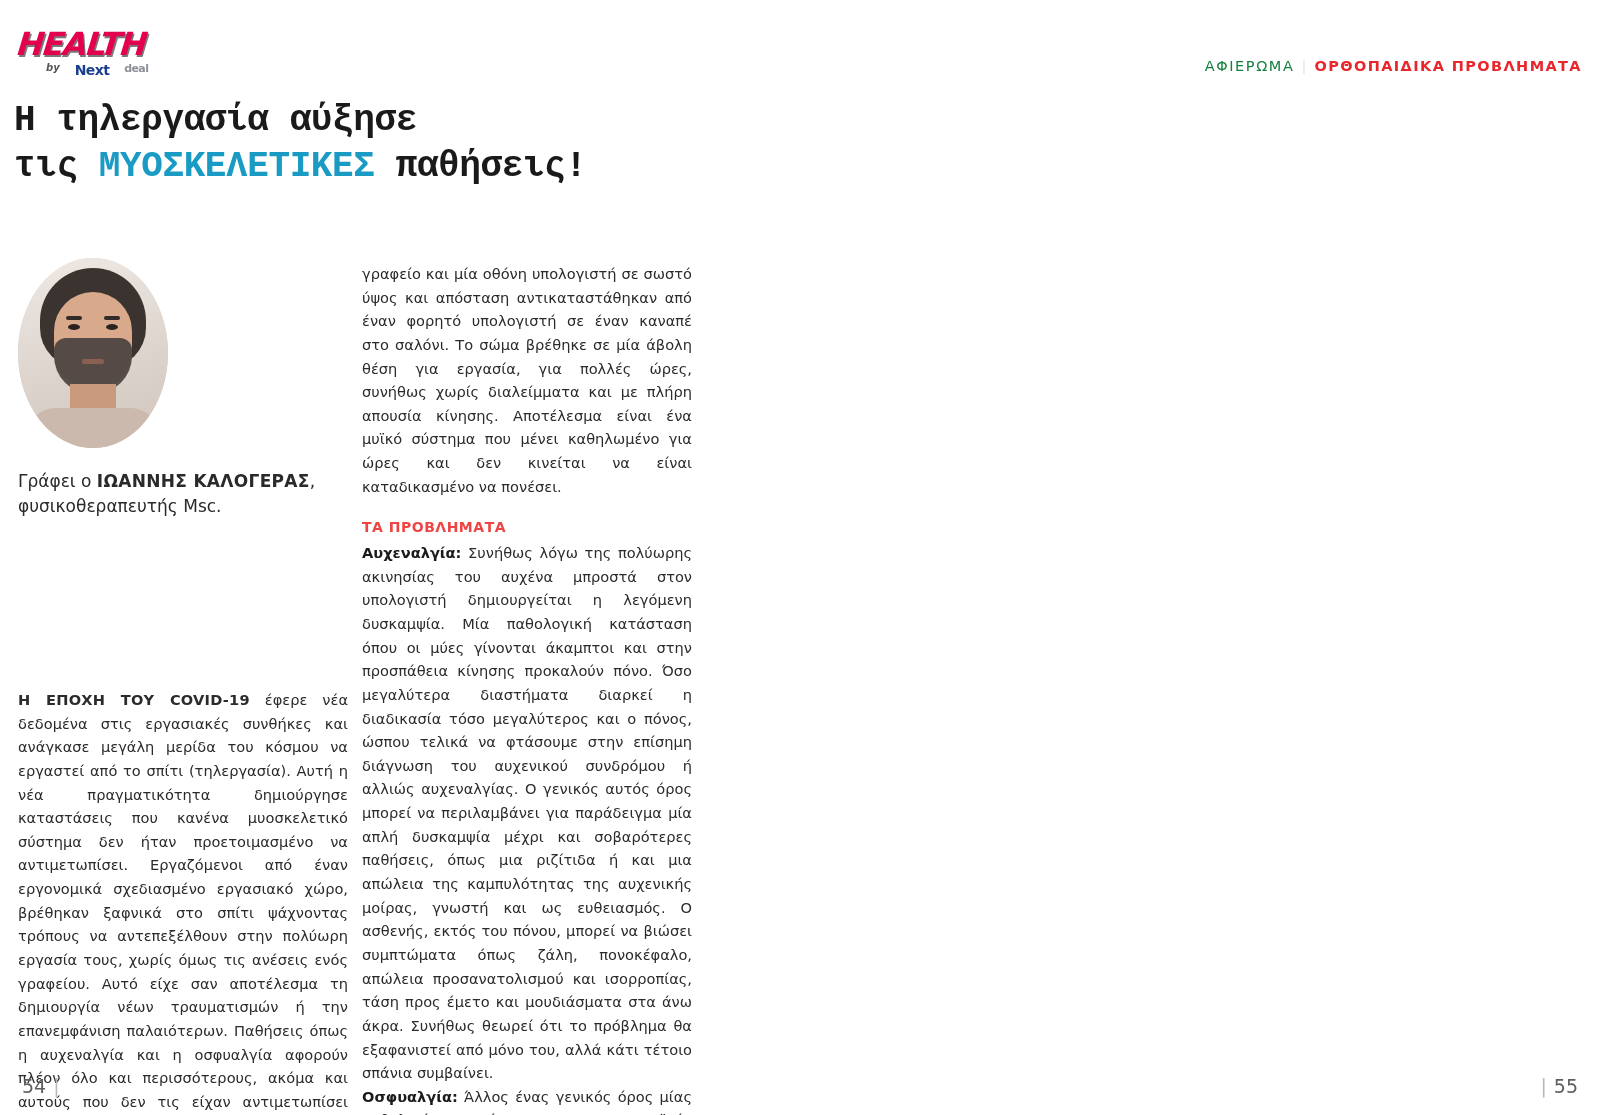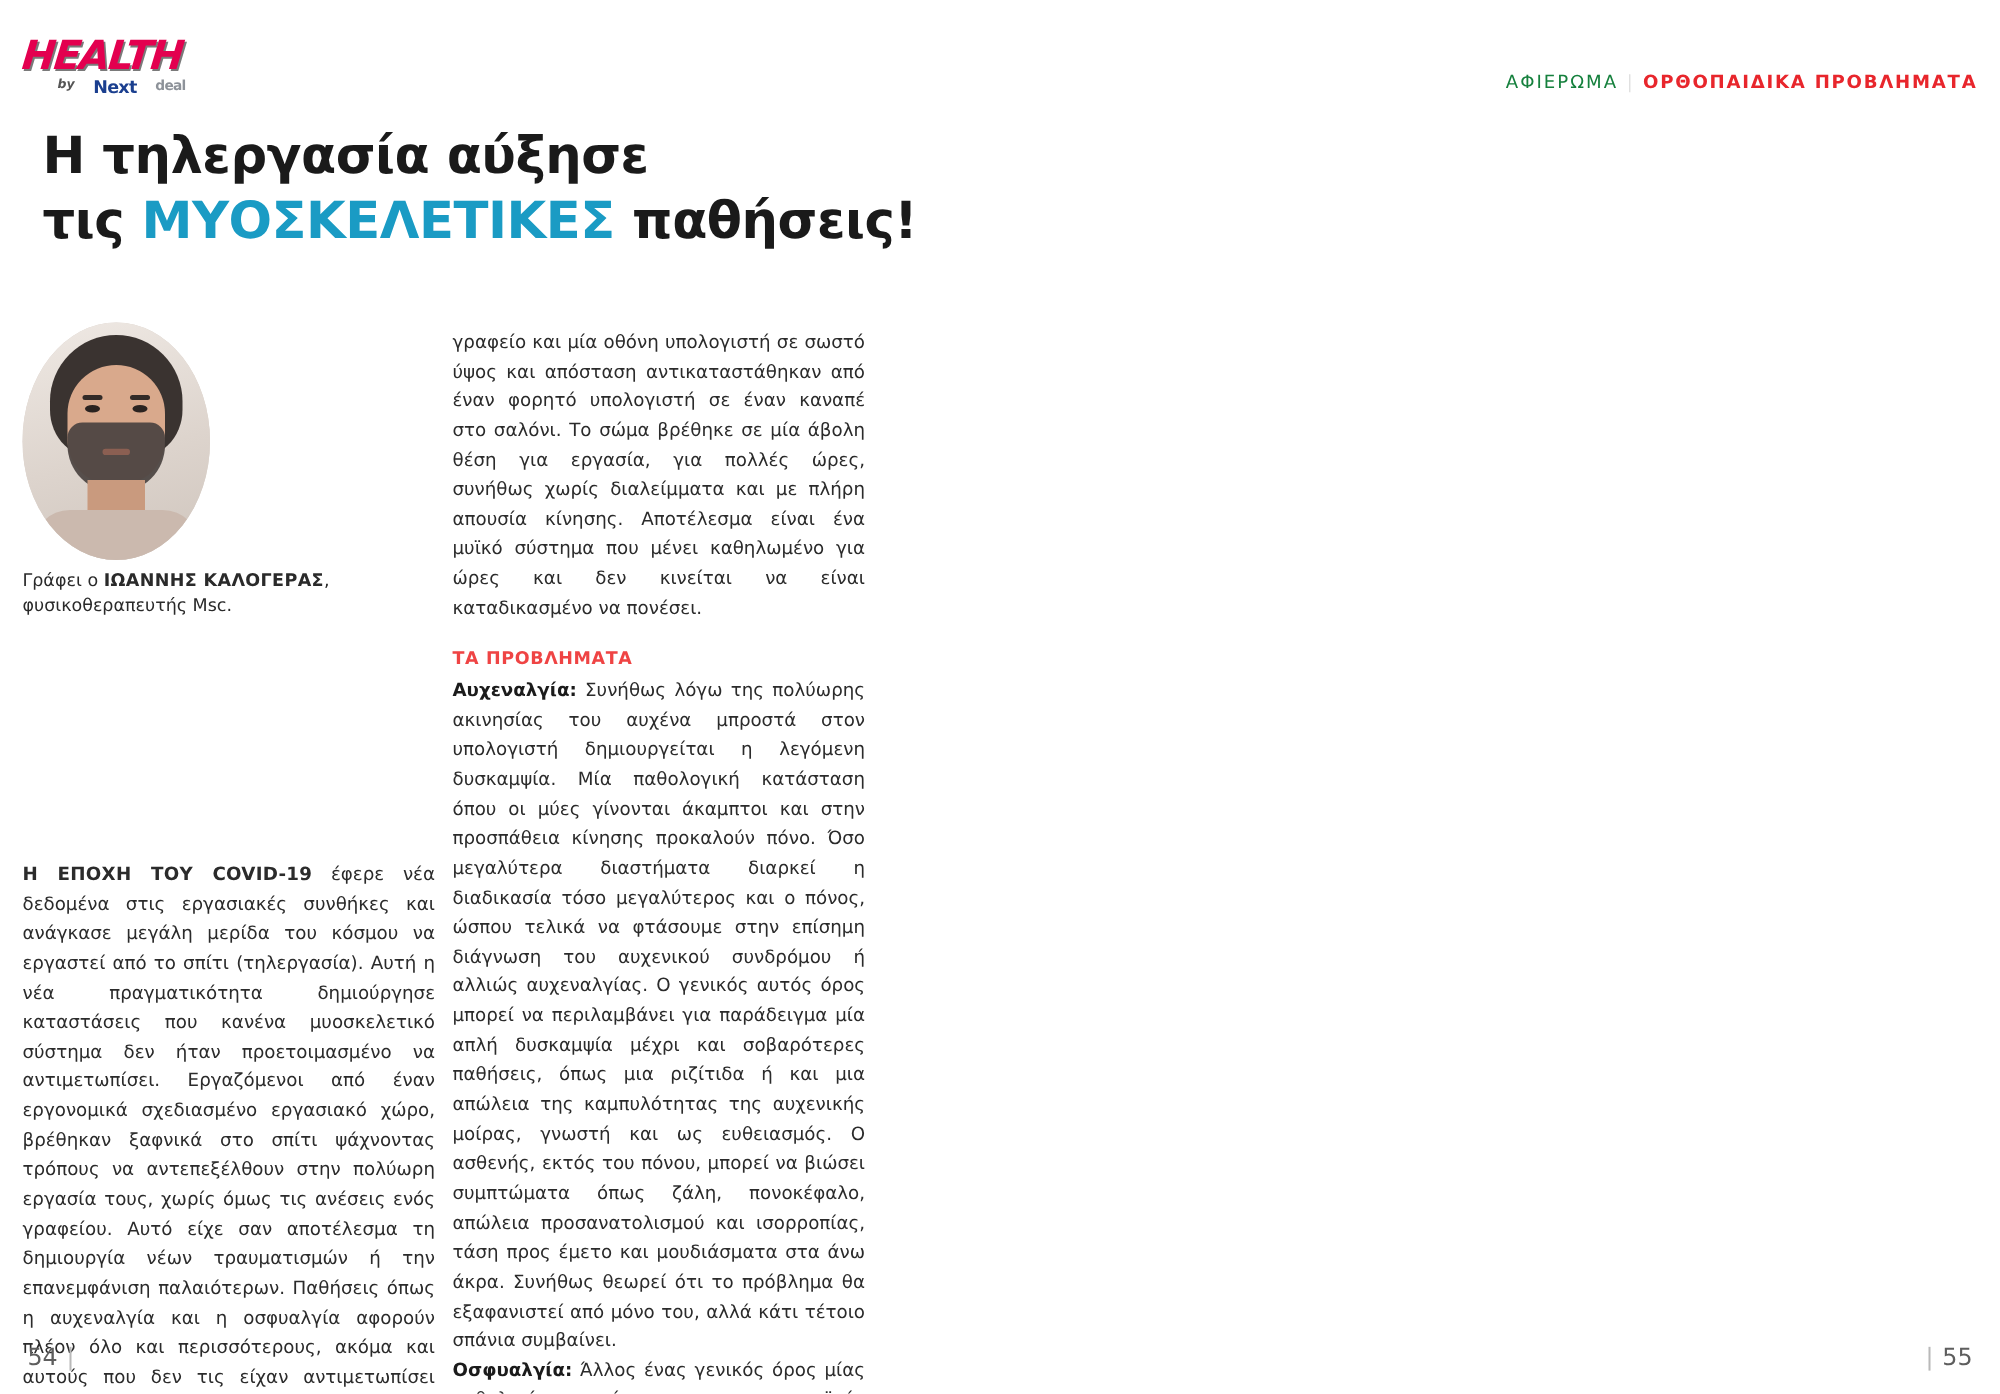--- a/index.html
+++ b/index.html
@@ -35,23 +35,23 @@
     position: absolute; right: 18px; top: 58px;
     font-size: 14.5px; letter-spacing: 1.1px; font-weight: 700;
     white-space: nowrap;
   }
   .section-head .kicker { color: #15803d; font-weight: 400; letter-spacing: 1.6px; }
   .section-head .bar { color: #cfcfcf; margin: 0 7px; font-weight: 300; }
   .section-head .topic { color: #e8262c; font-weight: 700; letter-spacing: 1.4px; }
 
   
   .headline {
-    position: absolute; left: 34px; top: 98px; width: 700px;
-    font-size: 41px; font-weight: 800; line-height: 1.28;
-    color: #1a1a1a; letter-spacing: -0.4px;
+    position: absolute; left: 14px; top: 98px; width: 700px;
+    font-size: 36px; font-weight: 800; line-height: 1.28;
+    color: #1a1a1a; letter-spacing: -0.4px; font-family: Liberation Mono, monospace;
   }
   .headline .hl2 { display: block; }
   .headline .accent { color: #1a9bc4; }
 
   
   .author-block { position: absolute; left: 18px; top: 258px; width: 330px; }
   .author-photo {
     width: 150px; height: 190px; border-radius: 50%;
     overflow: hidden; position: relative;
     background: #d9cfc8;
@@ -60,21 +60,21 @@
   .ap-hair { position:absolute; left:22px; top:10px; width:106px; height:100px; border-radius:53px 53px 40px 40px; background:#3a3330; }
   .ap-face { position:absolute; left:36px; top:34px; width:78px; height:96px; border-radius:39px 39px 36px 36px; background:#d9a98c; }
   .ap-beard { position:absolute; left:36px; top:80px; width:78px; height:56px; border-radius:12px 12px 38px 38px; background:#4a4240; opacity:.92;}
   .ap-mouth { position:absolute; left:64px; top:101px; width:22px; height:5px; border-radius:3px; background:#8b5f52; }
   .ap-eyeL { position:absolute; left:50px; top:66px; width:12px; height:6px; border-radius:50%; background:#2b2320; }
   .ap-eyeR { position:absolute; left:88px; top:66px; width:12px; height:6px; border-radius:50%; background:#2b2320; }
   .ap-browL { position:absolute; left:48px; top:58px; width:16px; height:4px; border-radius:3px; background:#332b28; }
   .ap-browR { position:absolute; left:86px; top:58px; width:16px; height:4px; border-radius:3px; background:#332b28; }
   .ap-neck { position:absolute; left:52px; top:126px; width:46px; height:40px; background:#c99a7e; }
   .ap-shirt { position:absolute; left:8px; top:150px; width:134px; height:60px; border-radius:30px 30px 0 0; background:#cbb9ae; }
-  .author-caption { margin-top: 7px; font-size: 14px; line-height: 1.45; color: #2a2a2a; }
+  .author-caption { margin-top: 21px; font-size: 17px; line-height: 1.45; color: #2a2a2a; }
   .author-caption b { font-weight: 800; letter-spacing: .3px; }
 
   
   .col { position: absolute; width: 330px; font-size: 14.6px; line-height: 1.62;
          color: #2b2b2b; text-align: justify; }
   .col p { margin-bottom: 0; text-indent: 0; }
   .col p + p { margin-top: 0; }
   .col .lead b { font-weight: 800; letter-spacing: .2px; }
   .subhead {
     color: #ef4444; font-weight: 800; font-size: 14px;

